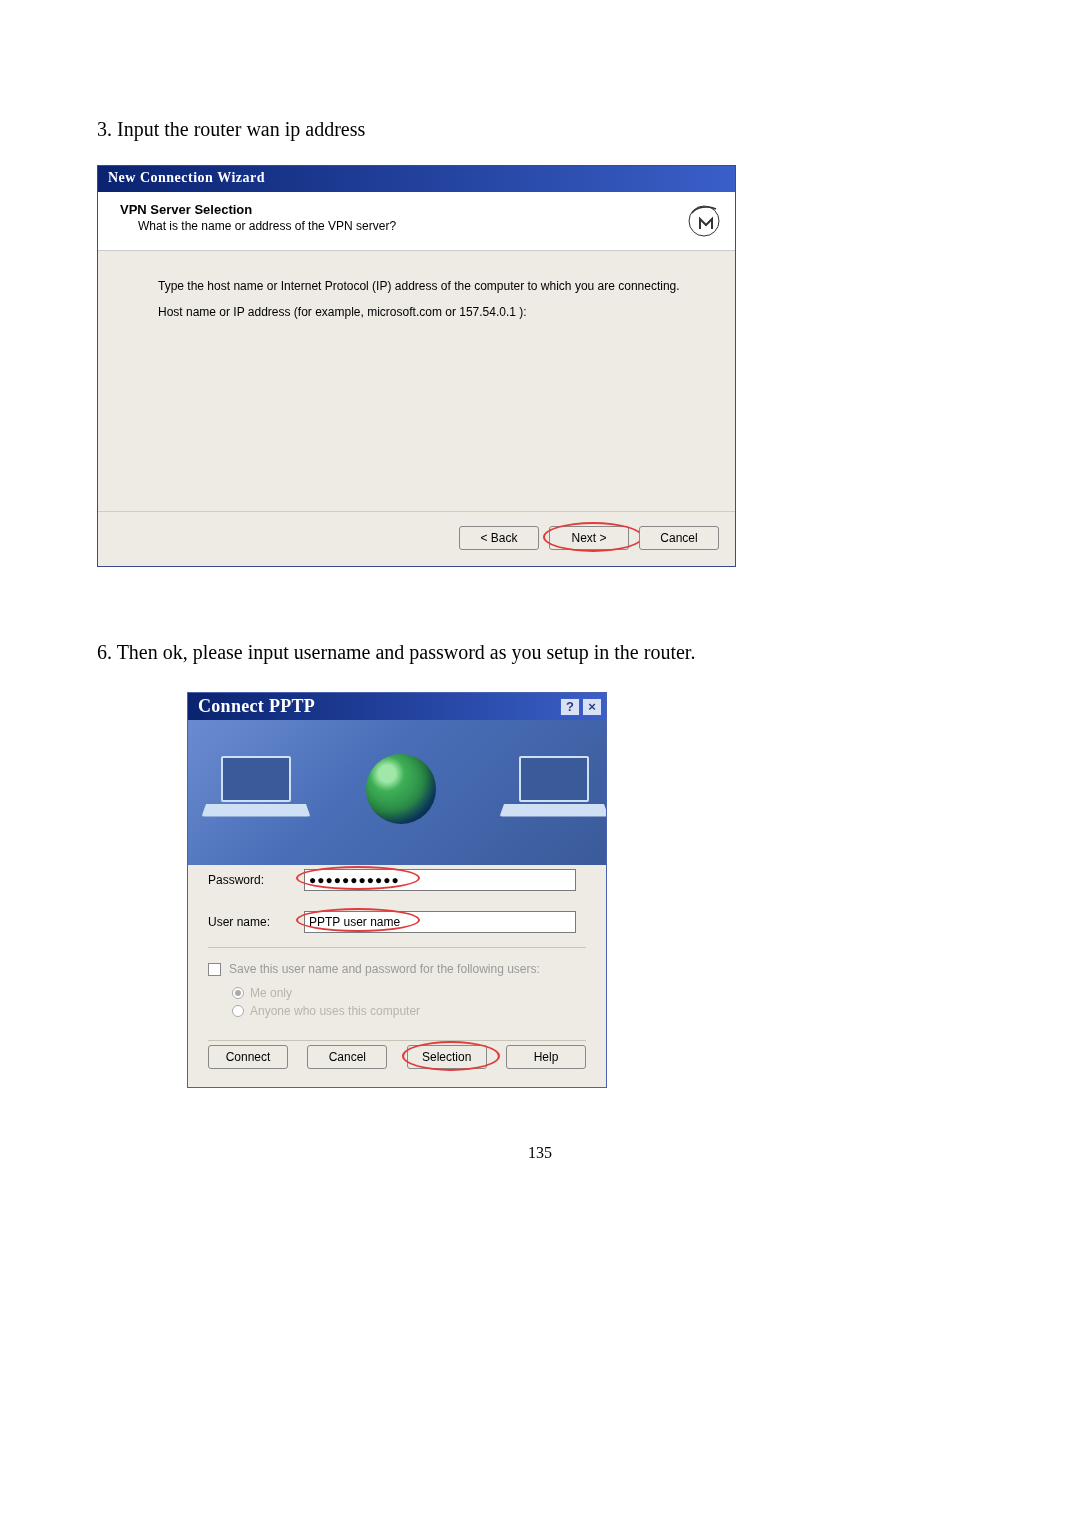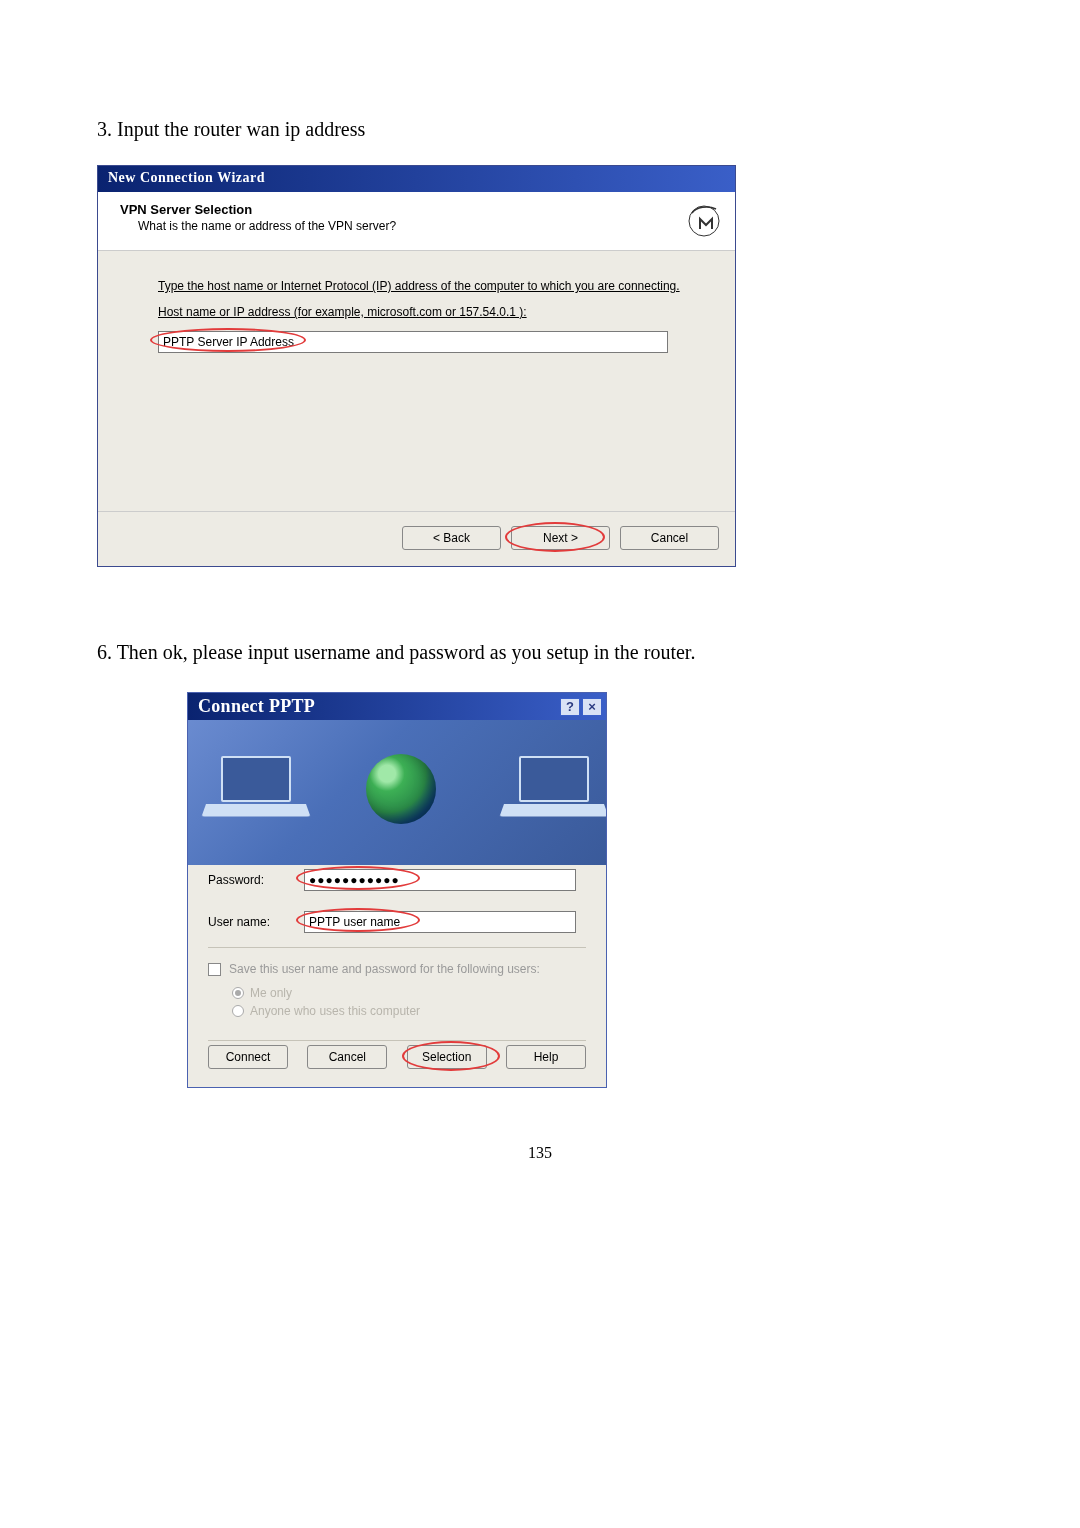--- a/index.html
+++ b/index.html
@@ -45,21 +45,20 @@
   .wizard-header-text { flex: 1; }
   .wizard-header-title { font-weight: bold; font-size: 13px; color: #000; }
   .wizard-header-sub { font-size: 12px; color: #000; padding-left: 18px; margin-top: 2px; }
   .wizard-header-icon {
     width: 38px; height: 38px; margin-left: 8px;
     display:flex;align-items:center;justify-content:center;
   }
   .wizard-body {
     padding: 28px 29px 0 60px;
     min-height: 260px;
-    text-decoration: underline;
   }
   .wizard-body p { font-size: 12px; color:#000; margin-bottom: 12px; }
   .ip-input-wrap { position: relative; display:inline-block; }
   .ellipse-callout {
     position:absolute;
     border: 2px solid #e23b3b;
     border-radius: 50%;
     pointer-events:none;
   }
   .wizard-input {
@@ -73,21 +72,21 @@
   }
   .wizard-input.small { width: 272px; }
   .wizard-footer {
     border-top: 1px solid #ccc;
     padding: 14px 16px 16px 16px;
     display:flex;
     justify-content:flex-end;
     gap: 10px;
   }
   .win-btn {
-    width: 99px; height: 24px;
+    width: 80px; height: 24px;
     background: #edebe4;
     border: 1px solid #888;
     border-radius: 3px;
     font-family: Tahoma, sans-serif;
     font-size: 12px;
     cursor: pointer;
     position:relative;
   }
   .btn-with-callout { position:relative; display:inline-block;border-radius:9px; }
 
@@ -180,24 +179,20 @@
         <circle cx="18" cy="18" r="15" fill="#fff" stroke="#333" stroke-width="1"></circle>
         <path d="M14 26 L14 16 L20 22 L26 16 L26 26" fill="none" stroke="#333" stroke-width="2"></path>
         <path d="M6 10 C 10 4, 22 2, 30 6" fill="none" stroke="#333" stroke-width="1.5"></path>
       </svg>
     </div>
   </div>
 
   <div class="wizard-body">
     <p>Type the host name or Internet Protocol (IP) address of the computer to which you are connecting.</p>
     <p><span>Host name or IP address (for example, microsoft.com or 157.54.0.1 ):</span></p>
-    <div class="ip-input-wrap">
-      <input type="text" class="wizard-input" value="PPTP Server IP Address" style="">
-      <div class="ellipse-callout" style="left:-8px; top:-3px; width:156px; height:24px;"></div>
-    </div>
   </div>
 
   <div class="wizard-footer">
     <button class="win-btn">&lt; Back</button>
     <span class="btn-with-callout">
       <button class="win-btn">Next &gt;</button>
       <div class="ellipse-callout" style="left:-6px; top:-4px; width:100px; height:30px;"></div>
     </span>
     <button class="win-btn">Cancel</button>
   </div>

